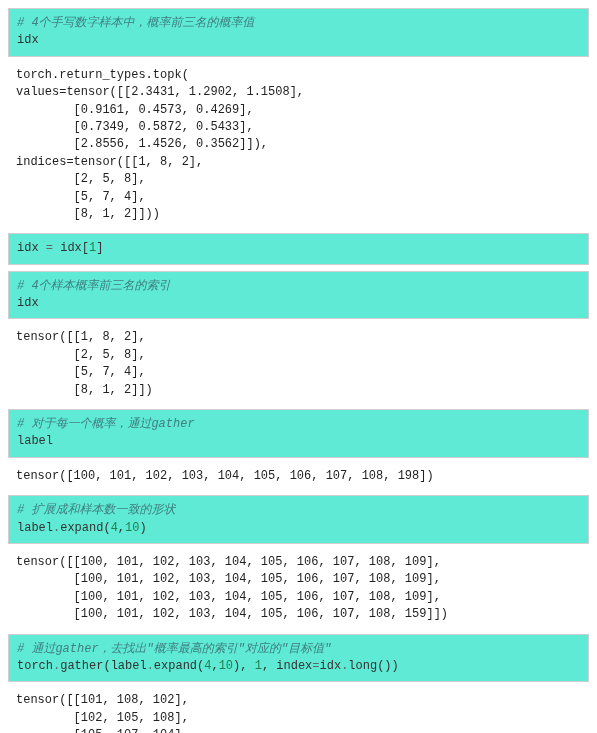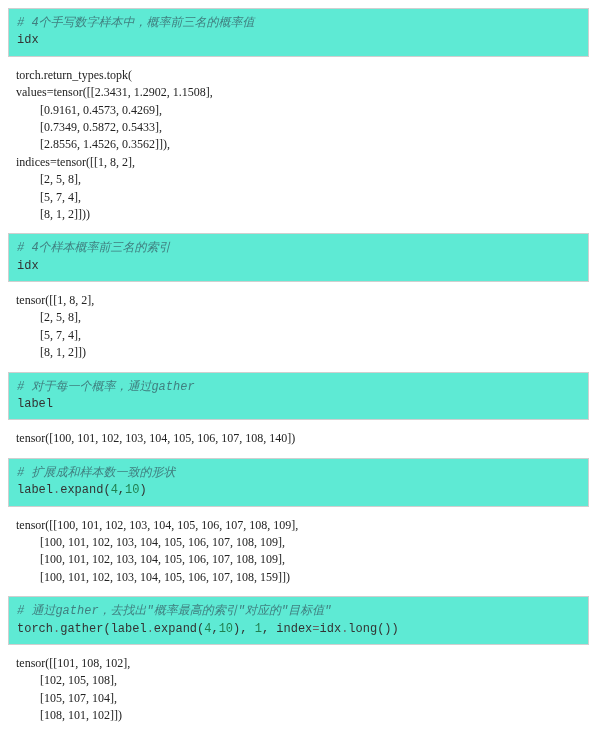--- a/index.html
+++ b/index.html
@@ -19,50 +19,50 @@
     border: 1px solid #cfcfcf;
     padding: 6px 8px;
     margin-bottom: 6px;
     white-space: pre;
   }
   .cell-out {
     background: #ffffff;
     padding: 4px 8px 10px 8px;
     white-space: pre;
     color: #222;
-    font-family: Liberation Serif, serif;
   }
   .c-comment { color: #408080; font-style: italic; }
   .c-op { color: #666666; }
   .c-num { color: #208050; }
 </style>
 </head>
 <body>
 
 <div id="notebook">
     <div class="cell-in"><span class="c-comment"># 4个手写数字样本中，概率前三名的概率值</span>
 idx</div>
     <div class="cell-out">torch.return_types.topk(
 values=tensor([[2.3431, 1.2902, 1.1508],
         [0.9161, 0.4573, 0.4269],
         [0.7349, 0.5872, 0.5433],
         [2.8556, 1.4526, 0.3562]]),
 indices=tensor([[1, 8, 2],
         [2, 5, 8],
         [5, 7, 4],
         [8, 1, 2]]))</div>
+    <div class="cell-in">idx <span class="c-op">=</span> idx[<span class="c-num">1</span>]</div>
     <div class="cell-in"><span class="c-comment"># 4个样本概率前三名的索引</span>
 idx</div>
     <div class="cell-out">tensor([[1, 8, 2],
         [2, 5, 8],
         [5, 7, 4],
         [8, 1, 2]])</div>
     <div class="cell-in"><span class="c-comment"># 对于每一个概率，通过gather</span>
 label</div>
-    <div class="cell-out">tensor([100, 101, 102, 103, 104, 105, 106, 107, 108, 140])</div>
+    <div class="cell-out">tensor([100, 101, 102, 103, 104, 105, 106, 107, 108, 198])</div>
     <div class="cell-in"><span class="c-comment"># 扩展成和样本数一致的形状</span>
 label<span class="c-op">.</span>expand(<span class="c-num">4</span>,<span class="c-num">10</span>)</div>
     <div class="cell-out">tensor([[100, 101, 102, 103, 104, 105, 106, 107, 108, 109],
         [100, 101, 102, 103, 104, 105, 106, 107, 108, 109],
         [100, 101, 102, 103, 104, 105, 106, 107, 108, 109],
         [100, 101, 102, 103, 104, 105, 106, 107, 108, 159]])</div>
     <div class="cell-in"><span class="c-comment"># 通过gather，去找出"概率最高的索引"对应的"目标值"</span>
 torch<span class="c-op">.</span>gather(label<span class="c-op">.</span>expand(<span class="c-num">4</span>,<span class="c-num">10</span>), <span class="c-num">1</span>, index<span class="c-op">=</span>idx<span class="c-op">.</span>long())</div>
     <div class="cell-out">tensor([[101, 108, 102],
         [102, 105, 108],

